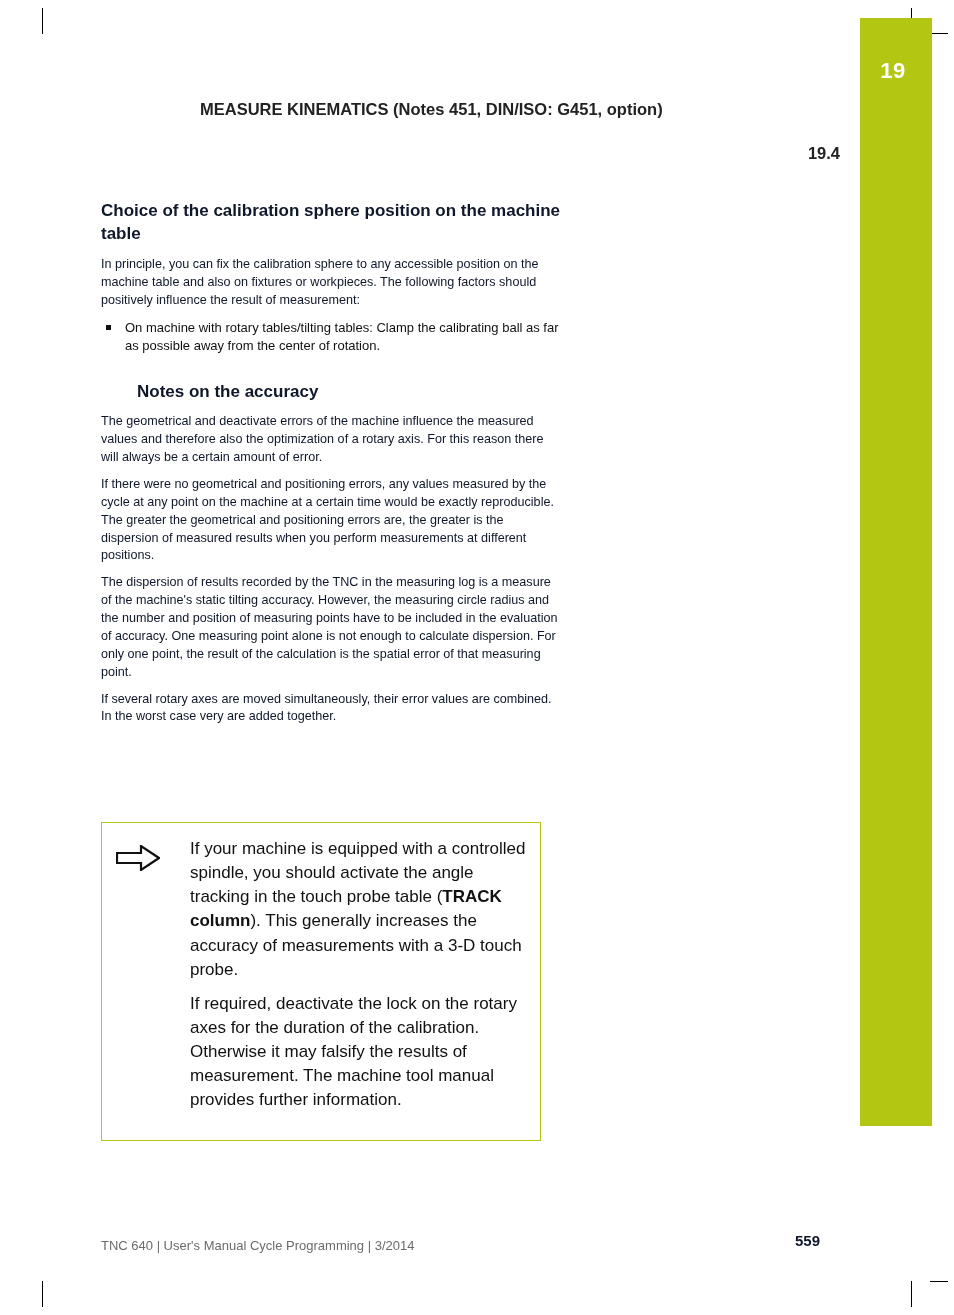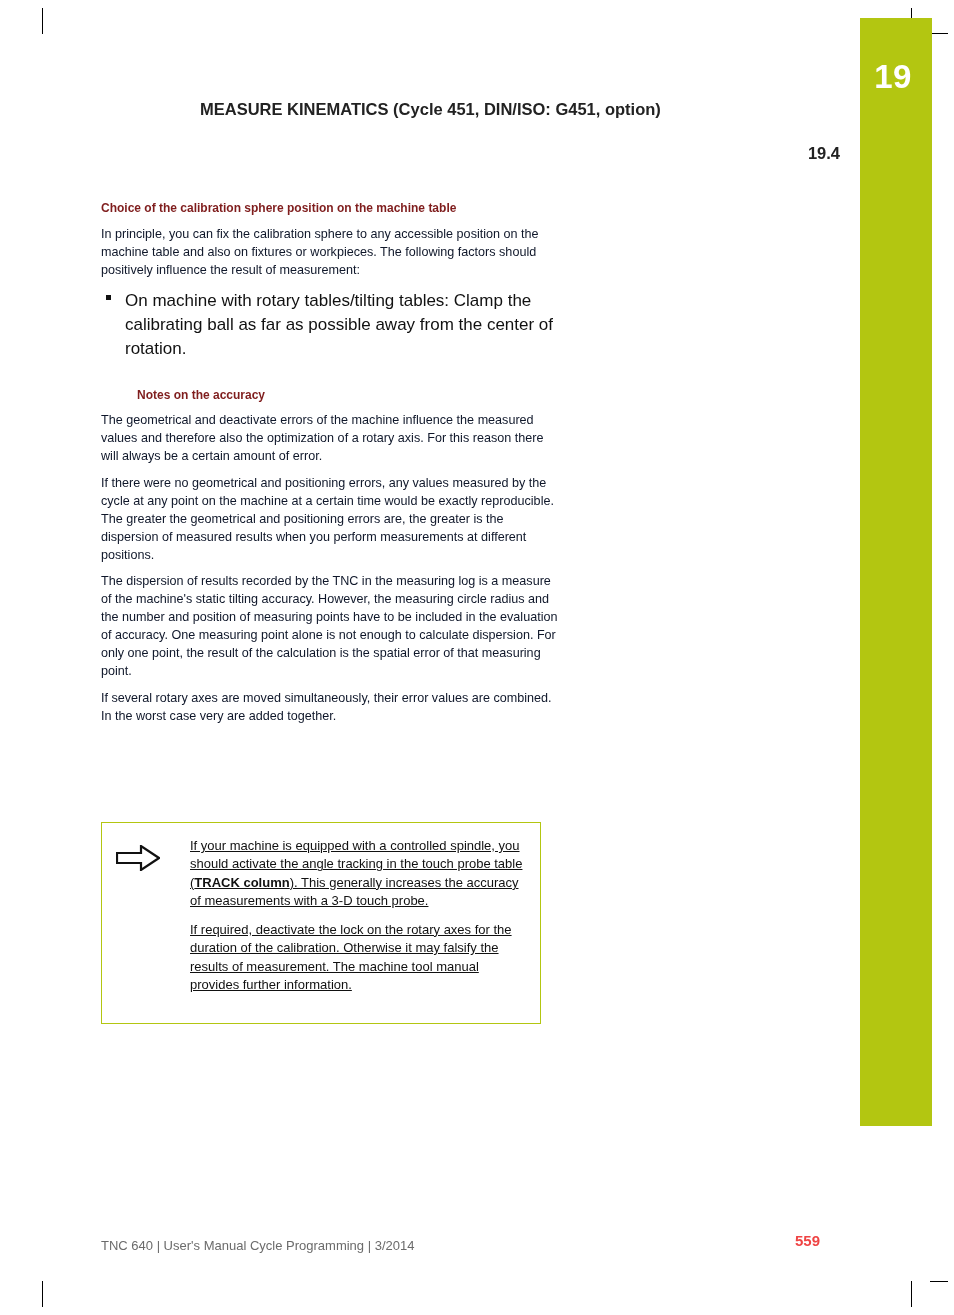--- a/index.html
+++ b/index.html
@@ -36,21 +36,21 @@
     width: 72px;
     height: 1108px;
     background: #b3c611;
   }
   .chapter-number {
     position: absolute;
     right: 38px;
     top: 58px;
     width: 46px;
     text-align: center;
-    font-size: 33px;
+    font-size: 22px;
     font-weight: bold;
     color: #ffffff;
     letter-spacing: 0.5px;
   }
 
   
   .running-head {
     position: absolute;
     left: 200px;
     top: 100px;
@@ -67,23 +67,23 @@
   }
 
   
   .content {
     position: absolute;
     left: 101px;
     top: 200px;
     width: 460px;
   }
   h2.section-heading {
-    font-size: 12px;
-    font-weight: bold;
-    color: #7f1d1d;
+    font-size: 17px;
+    font-weight: bold;
+    color: #0f172a;
     margin: 0 0 10px 0;
     line-height: 1.35;
   }
   h2.section-heading.second {
     margin-top: 26px;
     margin-bottom: 9px;
     padding-left: 36px;
   }
   p.para {
     font-size: 12.6px;
@@ -92,21 +92,21 @@
     color: #0f172a;
   }
   ul.bullets {
     list-style: none;
     margin: 2px 0 10px 0;
     padding: 0;
   }
   ul.bullets li {
     position: relative;
     padding-left: 24px;
-    font-size: 17px;
+    font-size: 13px;
     line-height: 1.42;
     margin-bottom: 8px;
     color: #111111;
   }
   ul.bullets li .sq {
     position: absolute;
     left: 5px;
     top: 6px;
     width: 5px;
     height: 5px;
@@ -130,62 +130,61 @@
   }
   .note-icon {
     width: 74px;
     flex: 0 0 74px;
     padding-top: 8px;
   }
   .note-text {
     flex: 1 1 auto;
   }
   .note-text p {
-    font-size: 13px;
+    font-size: 17px;
     line-height: 1.42;
     margin: 0 0 10px 0;
     color: #111111;
-    text-decoration: underline;
   }
   .note-text p:last-child { margin-bottom: 16px; }
 
   
   .footer-left {
     position: absolute;
     left: 101px;
     top: 1238px;
     font-size: 13px;
     color: #6b6b6b;
   }
   .footer-page {
     position: absolute;
     left: 795px;
     top: 1232px;
     font-size: 15px;
     font-weight: bold;
-    color: #ef4444;
+    color: #0f172a;
   }
   b { font-weight: bold; }
 </style>
 </head>
 <body>
 
 <div class="crop crop-tl-v"></div>
 <div class="crop crop-tr-v"></div>
 <div class="crop crop-bl-v"></div>
 <div class="crop crop-br-v"></div>
 <div class="crop crop-tr-h"></div>
 <div class="crop crop-br-h"></div>
 
 <div class="chapter-tab"></div>
 <div class="chapter-number">19</div>
 
 <div class="running-head">
   <span class="rh-sec">19.4</span>
-  <span class="rh-main">MEASURE KINEMATICS (Cycle 451, DIN/ISO: G451, option)</span>
+  <span class="rh-main">MEASURE KINEMATICS (Notes 451, DIN/ISO: G451, option)</span>
 </div>
 
 <div class="content">
 
   <h2 class="section-heading">Choice of the calibration sphere position on the machine table</h2>
 
   <p class="para">In principle, you can fix the calibration sphere to any accessible position on the machine table and also on fixtures or workpieces. The following factors should positively influence the result of measurement:</p>
 
   <ul class="bullets">
     <li>

